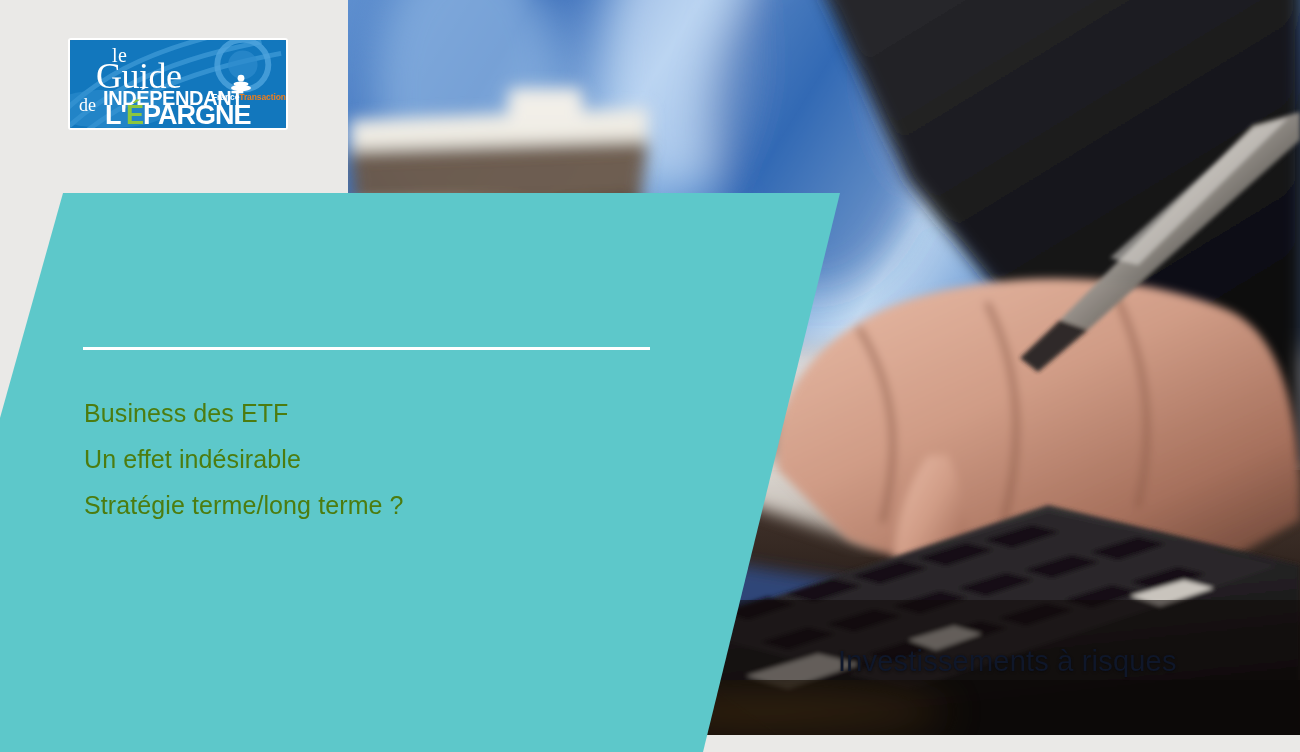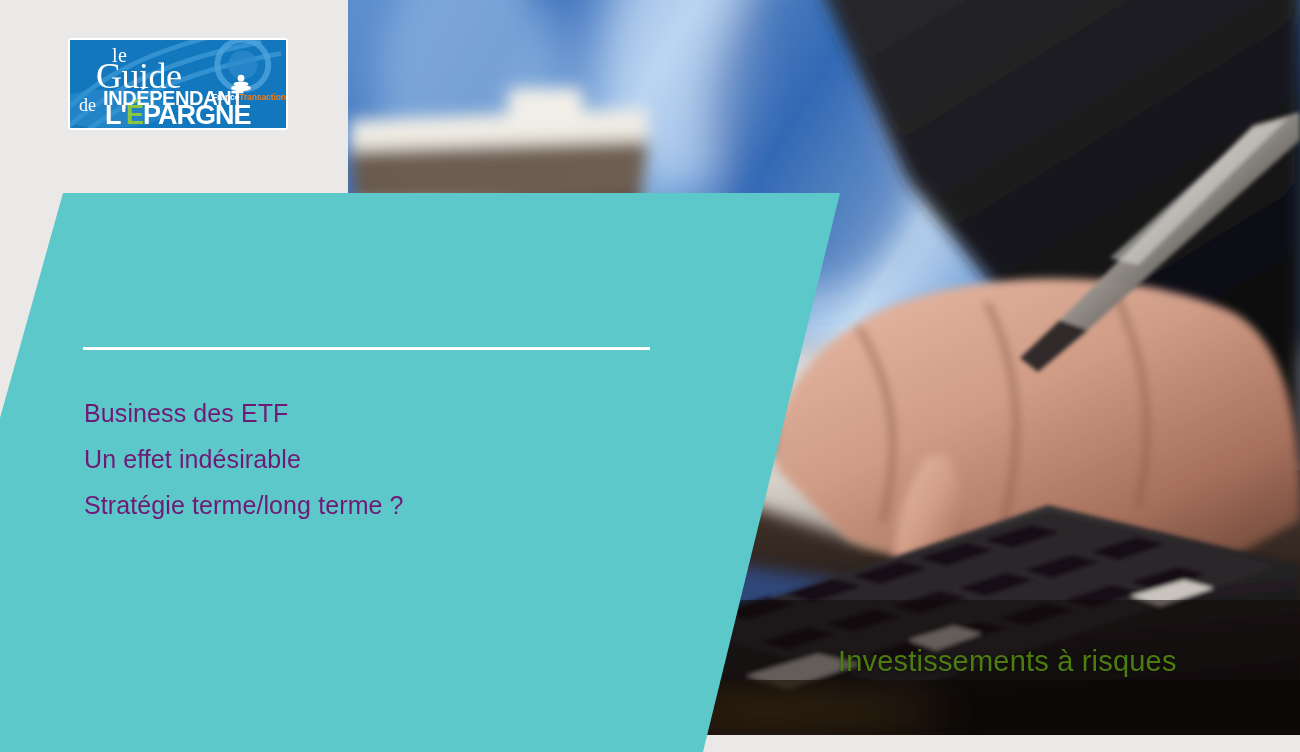--- a/index.html
+++ b/index.html
@@ -104,30 +104,30 @@
     left:83px; top:347px;
     width:567px; height:3px;
     background:#ffffff;
   }
   .bullets{
     position:absolute;
     left:84px; top:390px;
     list-style:none;
   }
   .bullets li{
-    color:#701a75;
+    color:#4d7c0f;
     font-size:25px;
     line-height:46px;
     white-space:nowrap;
     letter-spacing:.1px;
   }
   .caption{
     position:absolute;
     left:838px; top:645px;
-    color:#4d7c0f;
+    color:#0f172a;
     font-size:29px;
     letter-spacing:.2px;
     white-space:nowrap;
     text-shadow:0 1px 3px rgba(0,0,0,.45);
   }
 </style>
 </head>
 <body>
 
 <div id="canvas">

